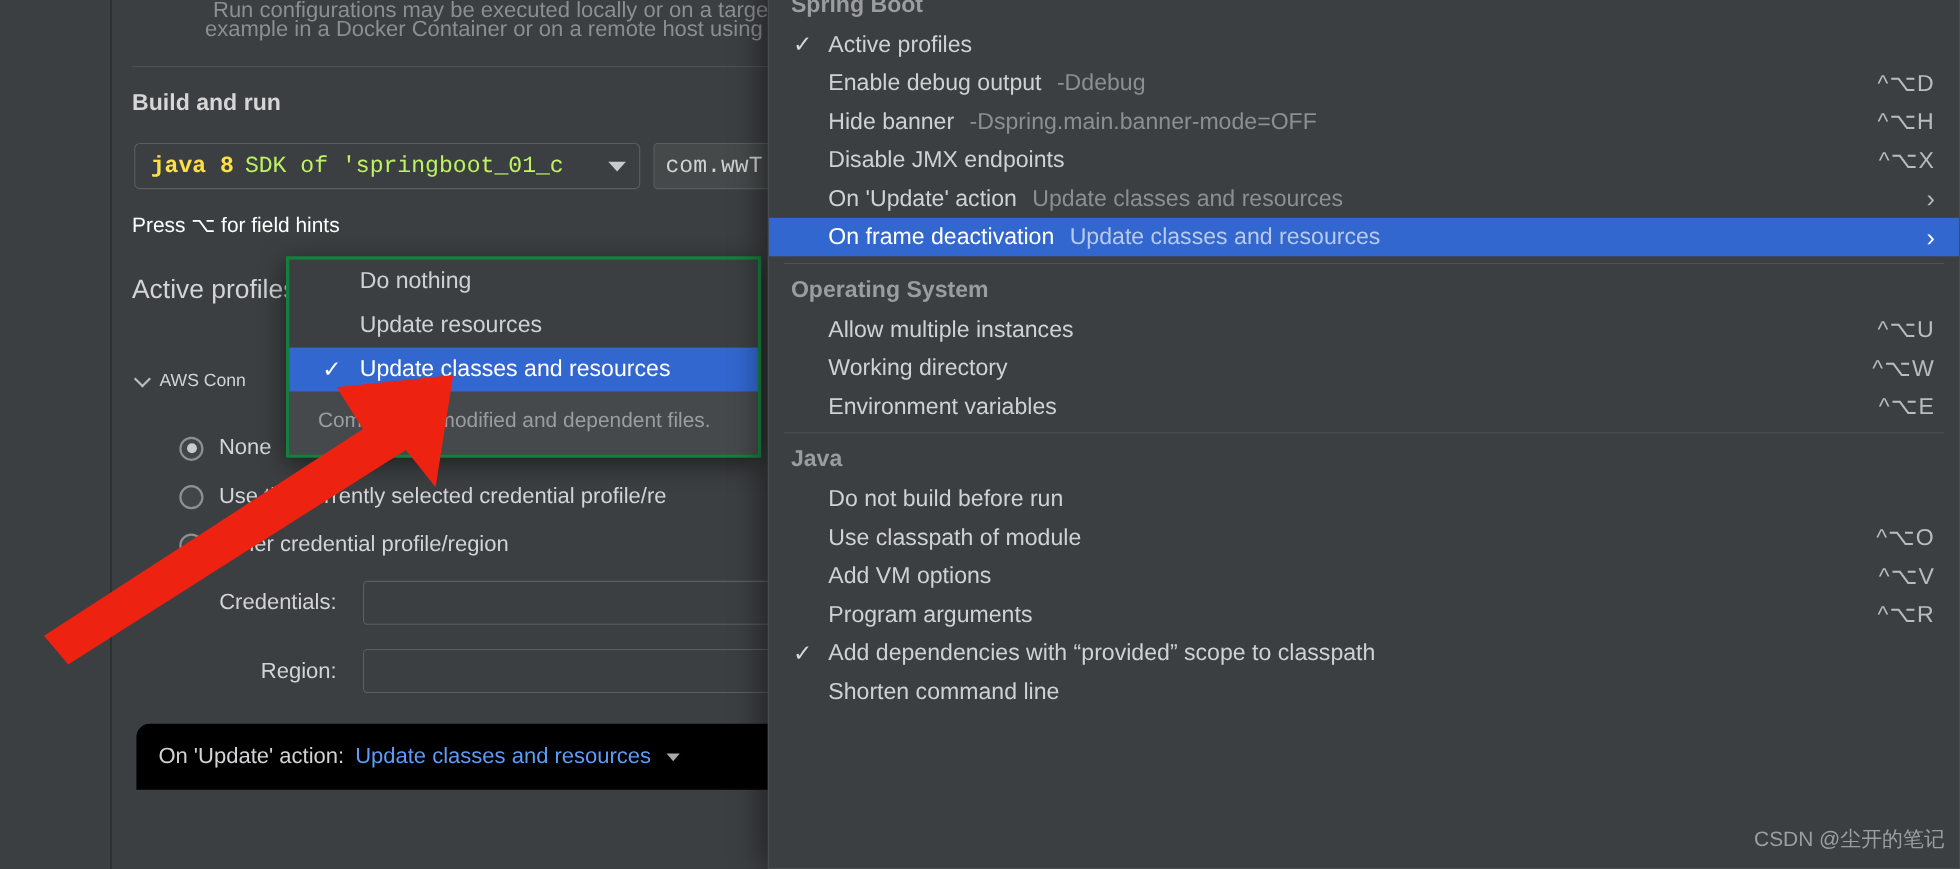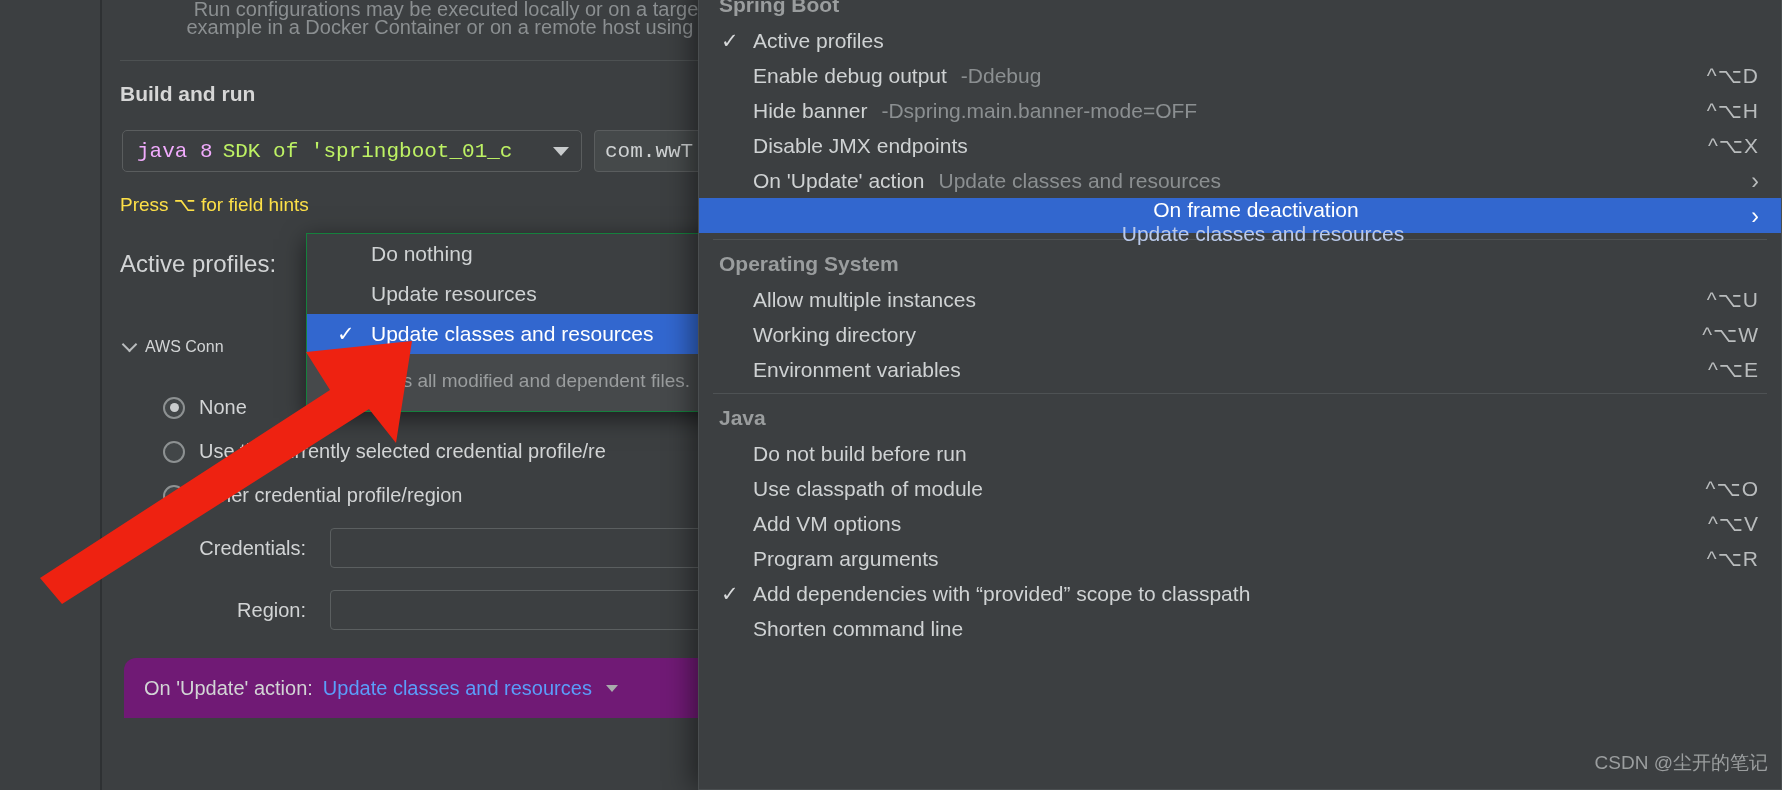--- a/index.html
+++ b/index.html
@@ -42,39 +42,39 @@
     position: absolute; left: 120px; top: 82px;
     color: #d6d6d6; font-size: 21px; font-weight: bold;
   }
 
   .sdk-combo {
     position: absolute; left: 122px; top: 130px; width: 460px; height: 42px;
     background: #3c3f41; border: 1px solid #5a5d5e; border-radius: 5px;
     display: flex; align-items: center; padding: 0 10px 0 14px; overflow: hidden;
   }
   .sdk-combo .mono { font-family: "Liberation Mono", monospace; font-size: 21px; }
-  .sdk-main { color: #f0abfc; font-weight: normal; }
+  .sdk-main { color: #fde047; font-weight: bold; }
   .sdk-sub  { color: #bef264; margin-left: 10px; white-space: nowrap; }
   .caret-down {
     position: absolute; right: 12px; top: 16px;
     width: 0; height: 0; border-left: 8px solid transparent;
     border-right: 8px solid transparent; border-top: 9px solid #c8cbcc;
   }
 
   .mainclass-field {
     position: absolute; left: 594px; top: 130px; width: 300px; height: 42px;
     background: #45494a; border: 1px solid #5a5d5e; border-radius: 4px;
     display: flex; align-items: center; padding: 0 10px;
     font-family: "Liberation Mono", monospace; font-size: 21px; color: #cfd2d3;
     overflow: hidden; white-space: nowrap;
   }
 
   .field-hint {
     position: absolute; left: 120px; top: 193px;
-    color: #fde047; font-size: 19px;
+    color: #ffffff; font-size: 19px;
   }
 
   .label-active-profiles {
     position: absolute; left: 120px; top: 250px;
     color: #d2d4d5; font-size: 24px; white-space: nowrap;
   }
 
   .aws-group-head {
     position: absolute; left: 124px; top: 338px;
     color: #d2d4d5; font-size: 16px; display: flex; align-items: center; gap: 10px; justify-content: space-between;
@@ -96,36 +96,35 @@
 
   .form-row { position: absolute; display: flex; align-items: center; }
   .form-label { color: #d2d4d5; font-size: 20px; text-align: right; }
   .text-input {
     background: #3c3f41; border: 1px solid #5b5f60; border-radius: 4px;
     height: 40px; width: 400px;
   }
 
   .bottom-bar {
     position: absolute; left: 124px; top: 658px; width: 600px; height: 60px;
-    background: #701a75; border-top-left-radius: 12px; border-top-right-radius: 12px;
+    background: #000000; border-top-left-radius: 12px; border-top-right-radius: 12px;
     display: flex; align-items: center; padding: 0 0 0 20px; gap: 10px;
     font-size: 20px; color: #d2d4d5; white-space: nowrap; overflow: hidden;
   }
   .bottom-bar .link { color: #5b9dfa; }
   .bottom-bar .smallcaret {
     width: 0; height: 0; border-left: 6px solid transparent;
     border-right: 6px solid transparent; border-top: 7px solid #a8abac; margin-left: 4px;
   }
 
   
   .popup-small {
     position: absolute; left: 260px; top: 233px; width: 432px;
-    background: #3c3f41; border: 1px solid #15803d;
+    background: #3c3f41; border: 3px solid #15803d;
     box-shadow: 0 6px 22px rgba(0,0,0,.55);
-    margin-left: 46px;
   }
   .popup-small .item {
     height: 40px; display: flex; align-items: center;
     color: #cfd2d3; font-size: 21px; padding-left: 64px; position: relative;
     white-space: nowrap;
   }
   .popup-small .item.sel { background: #3267cf; color: #ffffff; }
   .popup-small .item .chk {
     position: absolute; left: 30px; top: 50%; transform: translateY(-50%);
     font-size: 21px; color: #ffffff;
@@ -142,21 +141,21 @@
     box-shadow: -6px 0 26px rgba(0,0,0,.45);
   }
   .menu .group-title {
     color: #9a9d9e; font-size: 21px; font-weight: bold;
     padding: 6px 0 6px 20px; white-space: nowrap;
   }
   .menu .row {
     height: 35px; display: flex; align-items: center; position: relative;
     padding-left: 54px; padding-right: 22px; white-space: nowrap;
   }
-  .menu .row.sel { background: #3267cf; flex-direction: column; }
+  .menu .row.sel { background: #3267cf; }
   .menu .row .tick {
     position: absolute; left: 22px; top: 50%; transform: translateY(-50%);
     color: #d7d9da; font-size: 21px;
   }
   .menu .row .label { color: #cfd2d3; font-size: 21px; }
   .menu .row.sel .label { color: #ffffff; }
   .menu .row .value { color: #8b8f91; font-size: 21px; margin-left: 14px; }
   .menu .row.sel .value { color: #b9c9ea; }
   .menu .row .accel {
     position: absolute; right: 22px; top: 50%; transform: translateY(-50%);

